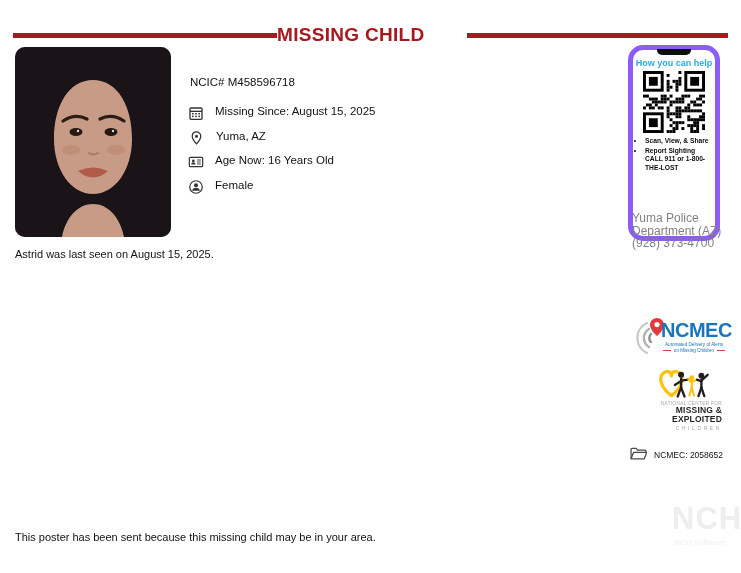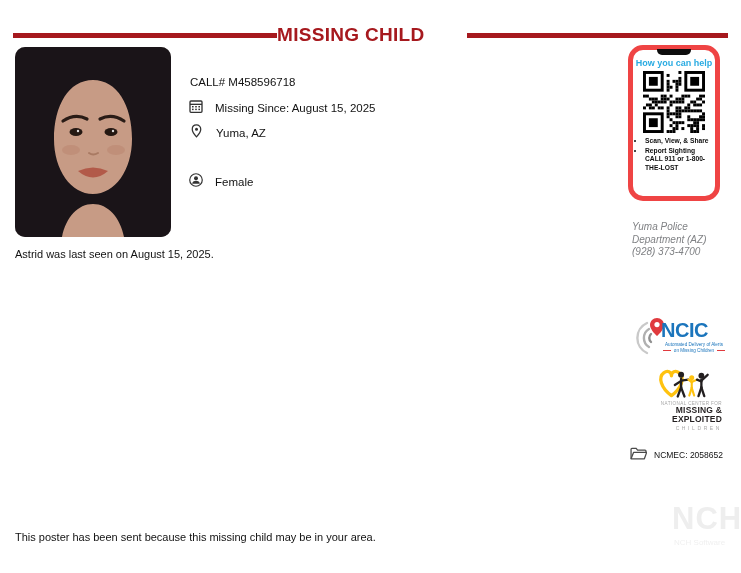--- a/index.html
+++ b/index.html
@@ -25,37 +25,37 @@
   }
   
   .photo{
     position:absolute;left:15px;top:47px;width:156px;height:190px;
     border-radius:10px;overflow:hidden;background:#9a9594;
   }
   .photo svg{display:block;}
   
   .child-name{position:absolute;left:190px;top:52px;font-size:14.5px;color:#58595B;}
   .child-ncic{position:absolute;left:190px;top:76px;font-size:11.5px;color:var(--ink);}
-  .detail-row{position:absolute;left:188px;display:flex;align-items:flex-end;gap:11px;height:17px;}
+  .detail-row{position:absolute;left:188px;display:flex;align-items:flex-start;gap:11px;height:17px;margin-top:8px;}
   .detail-row .dicon{width:16px;height:16px;flex:0 0 16px;display:flex;align-items:center;justify-content:center;}
   .detail-row .dlabel{font-size:11.5px;color:var(--ink);white-space:nowrap;}
   .row-0{top:97px;} .row-1{top:122px;gap:12px;} .row-2{top:146px;} .row-3{top:171px;}
   .last-seen{position:absolute;left:15px;top:248px;font-size:11px;color:var(--ink);}
   
   .phone{
-    position:absolute;left:628px;top:45px;width:92px;height:156px;box-sizing:border-box;
-    border:5px solid #ef4444;border-radius:15px;background:#fff;
+    position:absolute;left:628px;top:45px;width:92px;height:196px;box-sizing:border-box;
+    border:5px solid #8b5cf6;border-radius:15px;background:#fff;
   }
   .phone .notch{position:absolute;left:50%;transform:translateX(-50%);top:-1px;width:34px;height:6px;background:#0d0d0d;border-radius:0 0 5px 5px;}
   .phone-heading{margin-top:8px;text-align:center;font-size:9px;font-weight:bold;color:var(--help-blue);}
   .qr{width:62px;height:62px;margin:3px auto 0;}
   .phone-bullets{margin:4px 2px 0 3px;padding-left:9px;font-size:6.7px;font-weight:bold;color:#0d0d0d;line-height:1.3;}
   .phone-bullets li{margin-bottom:1px;}
   
-  .agency{position:absolute;left:632px;top:221px;font-size:10px;color:var(--gray);line-height:12.5px;font-style:italic;}
+  .agency{position:absolute;left:632px;top:212px;font-size:12px;color:var(--gray);line-height:12.5px;}
   
   .adam{position:absolute;left:627px;top:318px;width:104px;height:40px;}
   .adam .arcs{position:absolute;left:0;top:2px;}
   .adam .pin{position:absolute;left:23px;top:0;}
   .adam .wordmark{position:absolute;left:34px;top:1px;font-size:20px;font-weight:800;color:var(--adam-blue);letter-spacing:-.5px;}
   .adam .tag{position:absolute;left:30px;width:74px;text-align:center;font-size:4.6px;color:var(--adam-blue);white-space:nowrap;}
   .adam .tag1{top:24px;}
   .adam .tag2{top:30px;}
   .adam .tag2::before,.adam .tag2::after{content:"";display:inline-block;width:8px;height:1px;background:#E03A3E;vertical-align:middle;margin:0 3px;}
   
@@ -109,21 +109,21 @@
       <path d="M74 106 Q78 109 83 106" stroke="#a97a63" stroke-width="2" fill="none" stroke-linecap="round"></path>
 
       <path d="M63 124 Q78 117 93 124 Q78 137 63 124 Z" fill="#b25a49"></path>
 
       <path fill-rule="evenodd" fill="#1a1418" d="M0 0 H156 V190 H0 Z
            M78 33 C54 33 39 58 39 92 C39 123 56 147 78 147 C100 147 117 123 117 92 C117 58 102 33 78 33 Z
            M78 157 C63 157 51 170 47 190 L109 190 C105 170 93 157 78 157 Z"></path>
     </svg>
   </div>
 
-  <div class="child-ncic">CALL# M458596718</div>
+  <div class="child-ncic">NCIC# M458596718</div>
 
   <div class="detail-row row-0">
     <span class="dicon">
       <svg width="16" height="16" viewBox="0 0 24 24">
           <rect x="3" y="4.5" width="18" height="17" rx="1.5" fill="none" stroke="#333" stroke-width="2"></rect>
           <line x1="3" y1="9.5" x2="21" y2="9.5" stroke="#333" stroke-width="2"></line>
           <g fill="#333">
             <rect x="6" y="12" width="2.4" height="2.2"></rect>
             <rect x="10.8" y="12" width="2.4" height="2.2"></rect>
             <rect x="15.6" y="12" width="2.4" height="2.2"></rect>
@@ -139,20 +139,33 @@
   <div class="detail-row row-1">
     <span class="dicon">
       <svg width="15" height="16" viewBox="0 0 24 24">
           <path d="M12 2.2C8.1 2.2 5.2 5.1 5.2 9c0 4.8 6.8 12.3 6.8 12.3S18.8 13.8 18.8 9c0-3.9-2.9-6.8-6.8-6.8z" fill="none" stroke="#333" stroke-width="2"></path>
           <circle cx="12" cy="9" r="2.4" fill="#333"></circle>
         </svg>
     </span>
     <span class="dlabel">Yuma, AZ</span>
   </div>
 
+  <div class="detail-row row-2">
+    <span class="dicon">
+      <svg width="16" height="16" viewBox="0 0 24 24">
+          <rect x="2" y="5" width="20" height="14" rx="1.5" fill="none" stroke="#333" stroke-width="1.8"></rect>
+          <circle cx="8" cy="10.4" r="2" fill="#333"></circle>
+          <path d="M4.8 15.6c0-1.9 1.5-3.1 3.2-3.1s3.2 1.2 3.2 3.1z" fill="#333"></path>
+          <line x1="13.6" y1="9" x2="19.2" y2="9" stroke="#333" stroke-width="1.4"></line>
+          <line x1="13.6" y1="12" x2="19.2" y2="12" stroke="#333" stroke-width="1.4"></line>
+          <line x1="13.6" y1="15" x2="19.2" y2="15" stroke="#333" stroke-width="1.4"></line>
+        </svg>
+    </span>
+    <span class="dlabel">Age Now: 16 Years Old</span>
+  </div>
 
   <div class="detail-row row-3">
     <span class="dicon">
       <svg width="16" height="16" viewBox="0 0 24 24">
           <circle cx="12" cy="12" r="9.4" fill="none" stroke="#333" stroke-width="1.8"></circle>
           <circle cx="12" cy="9.4" r="3" fill="#333"></circle>
           <path d="M6.3 17.8c0-3.1 2.6-4.6 5.7-4.6s5.7 1.5 5.7 4.6z" fill="#333"></path>
         </svg>
     </span>
     <span class="dlabel">Female</span>
@@ -312,21 +325,21 @@
       <g fill="none" stroke-linecap="round">
         <path d="M20 3 A16.5 16.5 0 0 0 20 33" stroke="#c9c9c9" stroke-width="2.4"></path>
         <path d="M22 9 A10.5 10.5 0 0 0 22 27" stroke="#b0b0b0" stroke-width="2.4"></path>
         <path d="M24 14 A5.5 5.5 0 0 0 24 22" stroke="#8f8f8f" stroke-width="2.4"></path>
       </g>
     </svg>
     <svg class="pin" width="14" height="18" viewBox="0 0 14 18">
       <path d="M7 0C3.1 0 0 3.1 0 7c0 5 7 11 7 11s7-6 7-11c0-3.9-3.1-7-7-7z" fill="#E03A3E"></path>
       <circle cx="7" cy="6.6" r="2.6" fill="#fff"></circle>
     </svg>
-    <div class="wordmark">NCIC</div>
+    <div class="wordmark">NCMEC</div>
     <div class="tag tag1">Automated Delivery of Alerts</div>
     <div class="tag tag2">on Missing Children</div>
   </div>
 
   <div class="ncmec">
     <svg class="emblem" width="56" height="34" viewBox="0 0 58 34">
       <path d="M16 30 C5 22 2 11 8 6.5 C12 3.5 16 5.5 16 9.5 C16 5.5 20 3.5 24 6.5 C30 11 27 22 16 30 Z" fill="none" stroke="#FFC20E" stroke-width="3.4" stroke-linejoin="round"></path>
 
       <g stroke="#231F20" stroke-width="2.4" stroke-linecap="round" fill="#231F20">
         <circle cx="26" cy="8.5" r="3.1" stroke="none"></circle>

